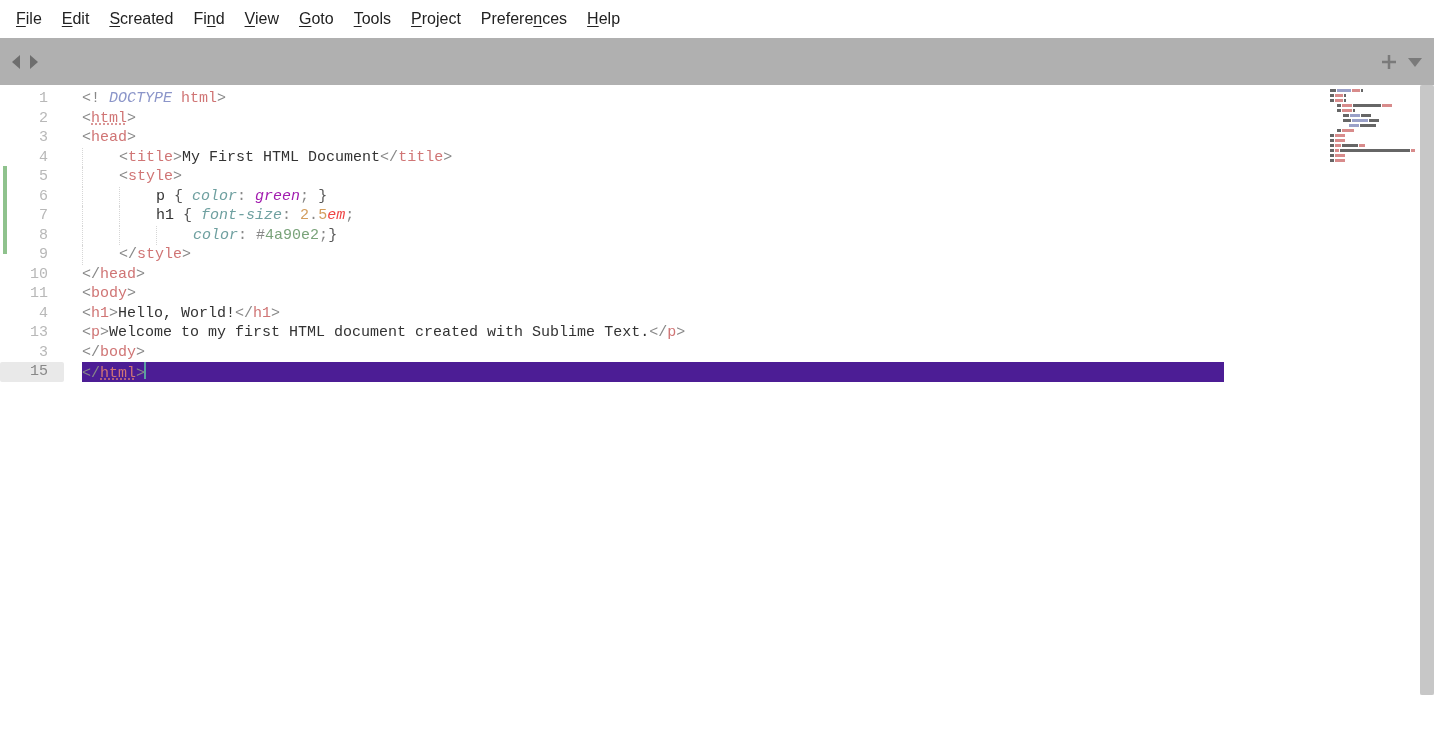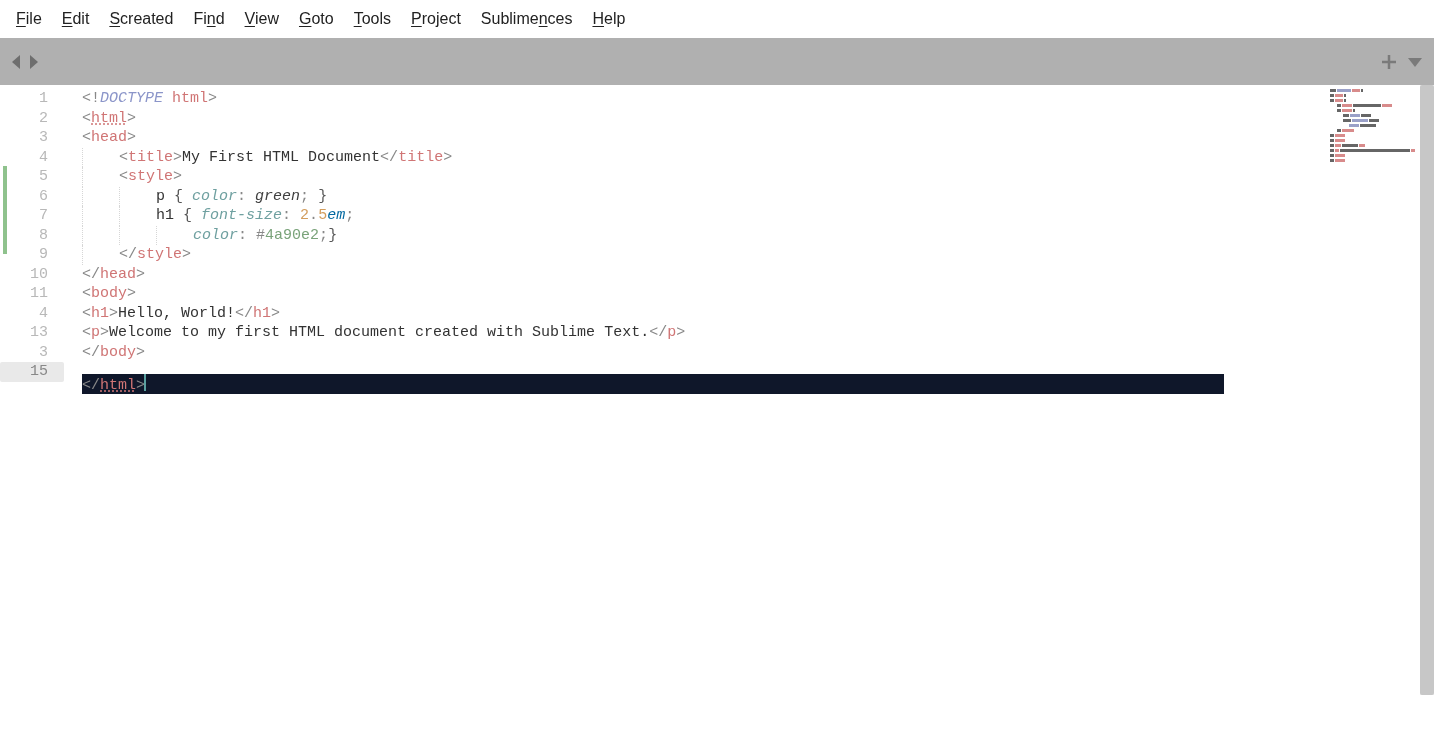--- a/index.html
+++ b/index.html
@@ -18,31 +18,31 @@
   .tabstrip-right { position: absolute; right: 10px; top: 0; height: 47px; display: flex; align-items: center; gap: 8px; }
   .tabstrip-right svg { display:block; }
   
   .editor-wrap { position: relative; height: calc(734px - 38px - 47px); background: #fff; }
   .gutter { position: absolute; left: 0; top: 0; width: 64px; padding-top: 4px; }
   .gutter .ln { height: 19.5px; line-height: 19.5px; text-align: right; padding-right: 16px; font-family: Consolas, "Courier New", monospace; font-size: 15px; color: #b8b8b8; }
   .gutter .ln.active { background: #e9e9e9; color: #888; border-radius:2px;}
   .changemark { position:absolute; left:3px; top:81px; width:4px; height:88px; background:#8fc28d; }
   .code { position: absolute; left: 82px; top: 4px; right: 210px; font-family: Consolas, "Courier New", monospace; font-size: 15px; color: #333; white-space: pre; }
   .code .row { height: 19.5px; line-height: 19.5px; }
-  .code .row.active { background: #0f172a; margin-top: 12px; }
+  .code .row.active { background: #4c1d95; }
   .c-angle   { color: #888888; }
   .c-tag     { color: #d07575; }
   .c-tag-u   { color: #d07575; text-decoration: underline dotted #d07575; text-underline-offset:2px;}
-  .c-doctype { color: #8b95c9; font-style: italic; }
+  .c-doctype { color: #8b95c9; font-style: italic; margin-left: 9px; }
   .c-text    { color: #333333; }
   .c-sel     { color: #333333; }
   .c-prop    { color: #6fa0a0; font-style: italic; }
-  .c-val     { color: #404040; font-style: italic; margin-top: 18px; }
+  .c-val     { color: #a21caf; font-style: italic; margin-top: 18px; }
   .c-num     { color: #d39d5d; }
-  .c-unit    { color: #0369a1; font-style: italic; }
+  .c-unit    { color: #ef4444; font-style: italic; }
   .c-hash    { color: #888888; }
   .c-hex     { color: #7aa37a; }
   .c-punct   { color: #888888; }
   .c-brace   { color: #555555; }
   .cursor { display:inline-block; width:2px; height:17px; background:#5aa0a0; vertical-align:-2px; margin-left:-1px;}
   
   .ig { border-left: 1px dotted #d6d6d6; display:inline-block; height:19.5px; vertical-align:top; }
   
   .minimap { position: absolute; right: 14px; top: 4px; width: 90px; height: 100%; }
   .minimap .mm-line { height: 3px; margin-bottom: 2px; display:flex; gap:1px;}
@@ -56,21 +56,21 @@
 
 <div class="menubar">
   <div class="menu-item"><span class="ul">F</span><span>ile</span></div>
   <div class="menu-item"><span class="ul">E</span><span>dit</span></div>
   <div class="menu-item"><span class="ul">S</span><span>created</span></div>
   <div class="menu-item"><span>Fi</span><span class="ul">n</span><span>d</span></div>
   <div class="menu-item"><span class="ul">V</span><span>iew</span></div>
   <div class="menu-item"><span class="ul">G</span><span>oto</span></div>
   <div class="menu-item"><span class="ul">T</span><span>ools</span></div>
   <div class="menu-item"><span class="ul">P</span><span>roject</span></div>
-  <div class="menu-item"><span>Sublime</span><span class="ul">n</span><span>ces</span></div>
+  <div class="menu-item"><span>Prefere</span><span class="ul">n</span><span>ces</span></div>
   <div class="menu-item"><span class="ul">H</span><span>elp</span></div>
 </div>
 
 <div class="tabstrip">
   <div class="navarrows">
     <span>
       <svg width="16" height="20" viewBox="0 0 16 20">
           <polygon points="12,3 4,10 12,17" fill="#6e6e6e"></polygon>
         </svg>
     </span>

